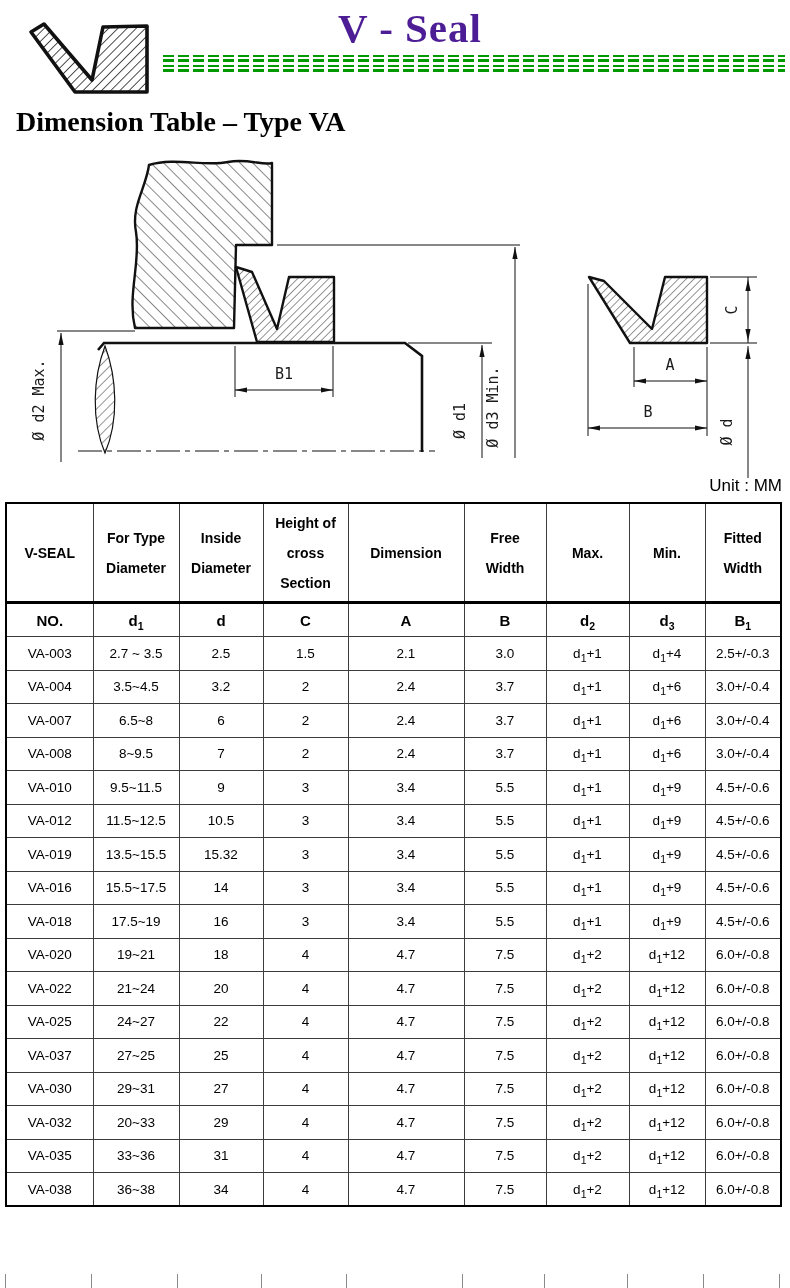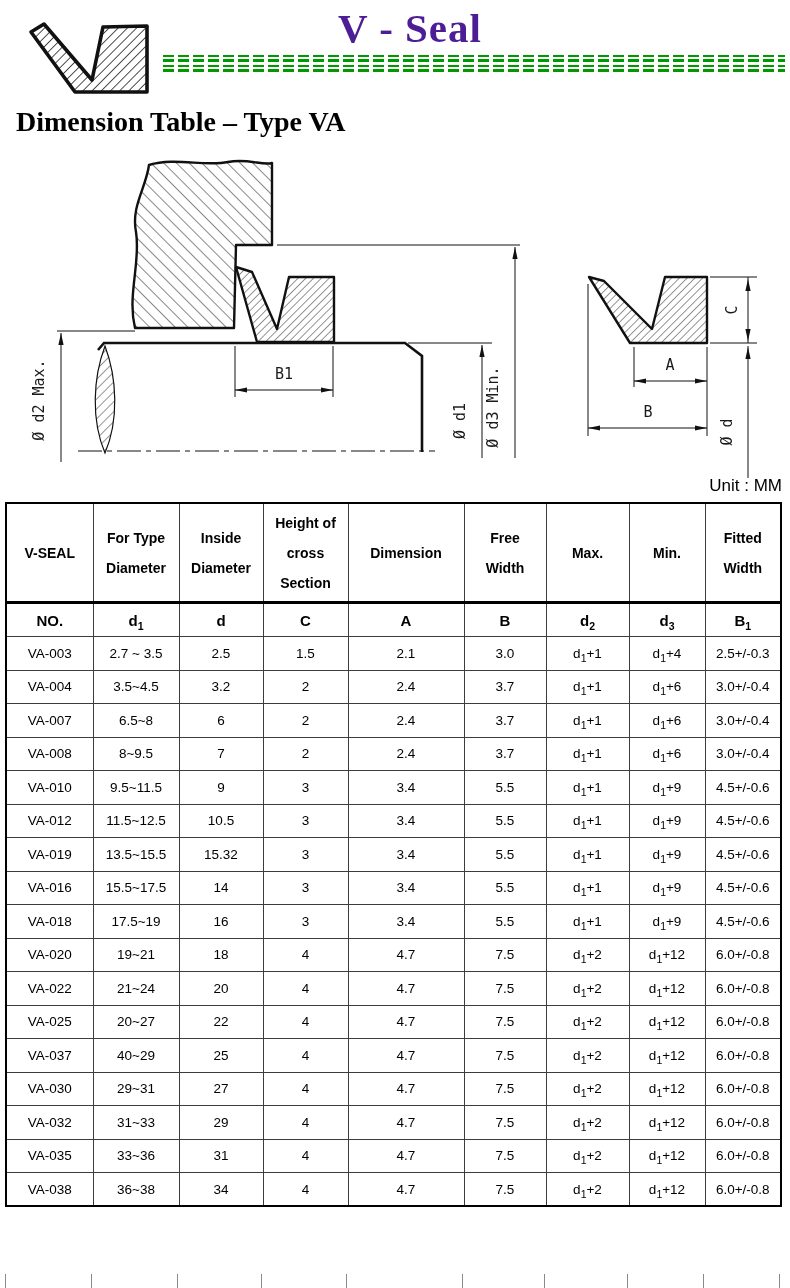--- a/index.html
+++ b/index.html
@@ -308,32 +308,32 @@
         <td>20</td>
         <td>4</td>
         <td>4.7</td>
         <td>7.5</td>
         <td>d<sub>1</sub>+2</td>
         <td>d<sub>1</sub>+12</td>
         <td>6.0+/-0.8</td>
       </tr>
       <tr>
         <td>VA-025</td>
-        <td>20~27</td>
+        <td>24~27</td>
         <td>22</td>
         <td>4</td>
         <td>4.7</td>
         <td>7.5</td>
         <td>d<sub>1</sub>+2</td>
         <td>d<sub>1</sub>+12</td>
         <td>6.0+/-0.8</td>
       </tr>
       <tr>
         <td>VA-037</td>
-        <td>40~29</td>
+        <td>27~25</td>
         <td>25</td>
         <td>4</td>
         <td>4.7</td>
         <td>7.5</td>
         <td>d<sub>1</sub>+2</td>
         <td>d<sub>1</sub>+12</td>
         <td>6.0+/-0.8</td>
       </tr>
       <tr>
         <td>VA-030</td>
@@ -341,21 +341,21 @@
         <td>27</td>
         <td>4</td>
         <td>4.7</td>
         <td>7.5</td>
         <td>d<sub>1</sub>+2</td>
         <td>d<sub>1</sub>+12</td>
         <td>6.0+/-0.8</td>
       </tr>
       <tr>
         <td>VA-032</td>
-        <td>31~33</td>
+        <td>20~33</td>
         <td>29</td>
         <td>4</td>
         <td>4.7</td>
         <td>7.5</td>
         <td>d<sub>1</sub>+2</td>
         <td>d<sub>1</sub>+12</td>
         <td>6.0+/-0.8</td>
       </tr>
       <tr>
         <td>VA-035</td>

